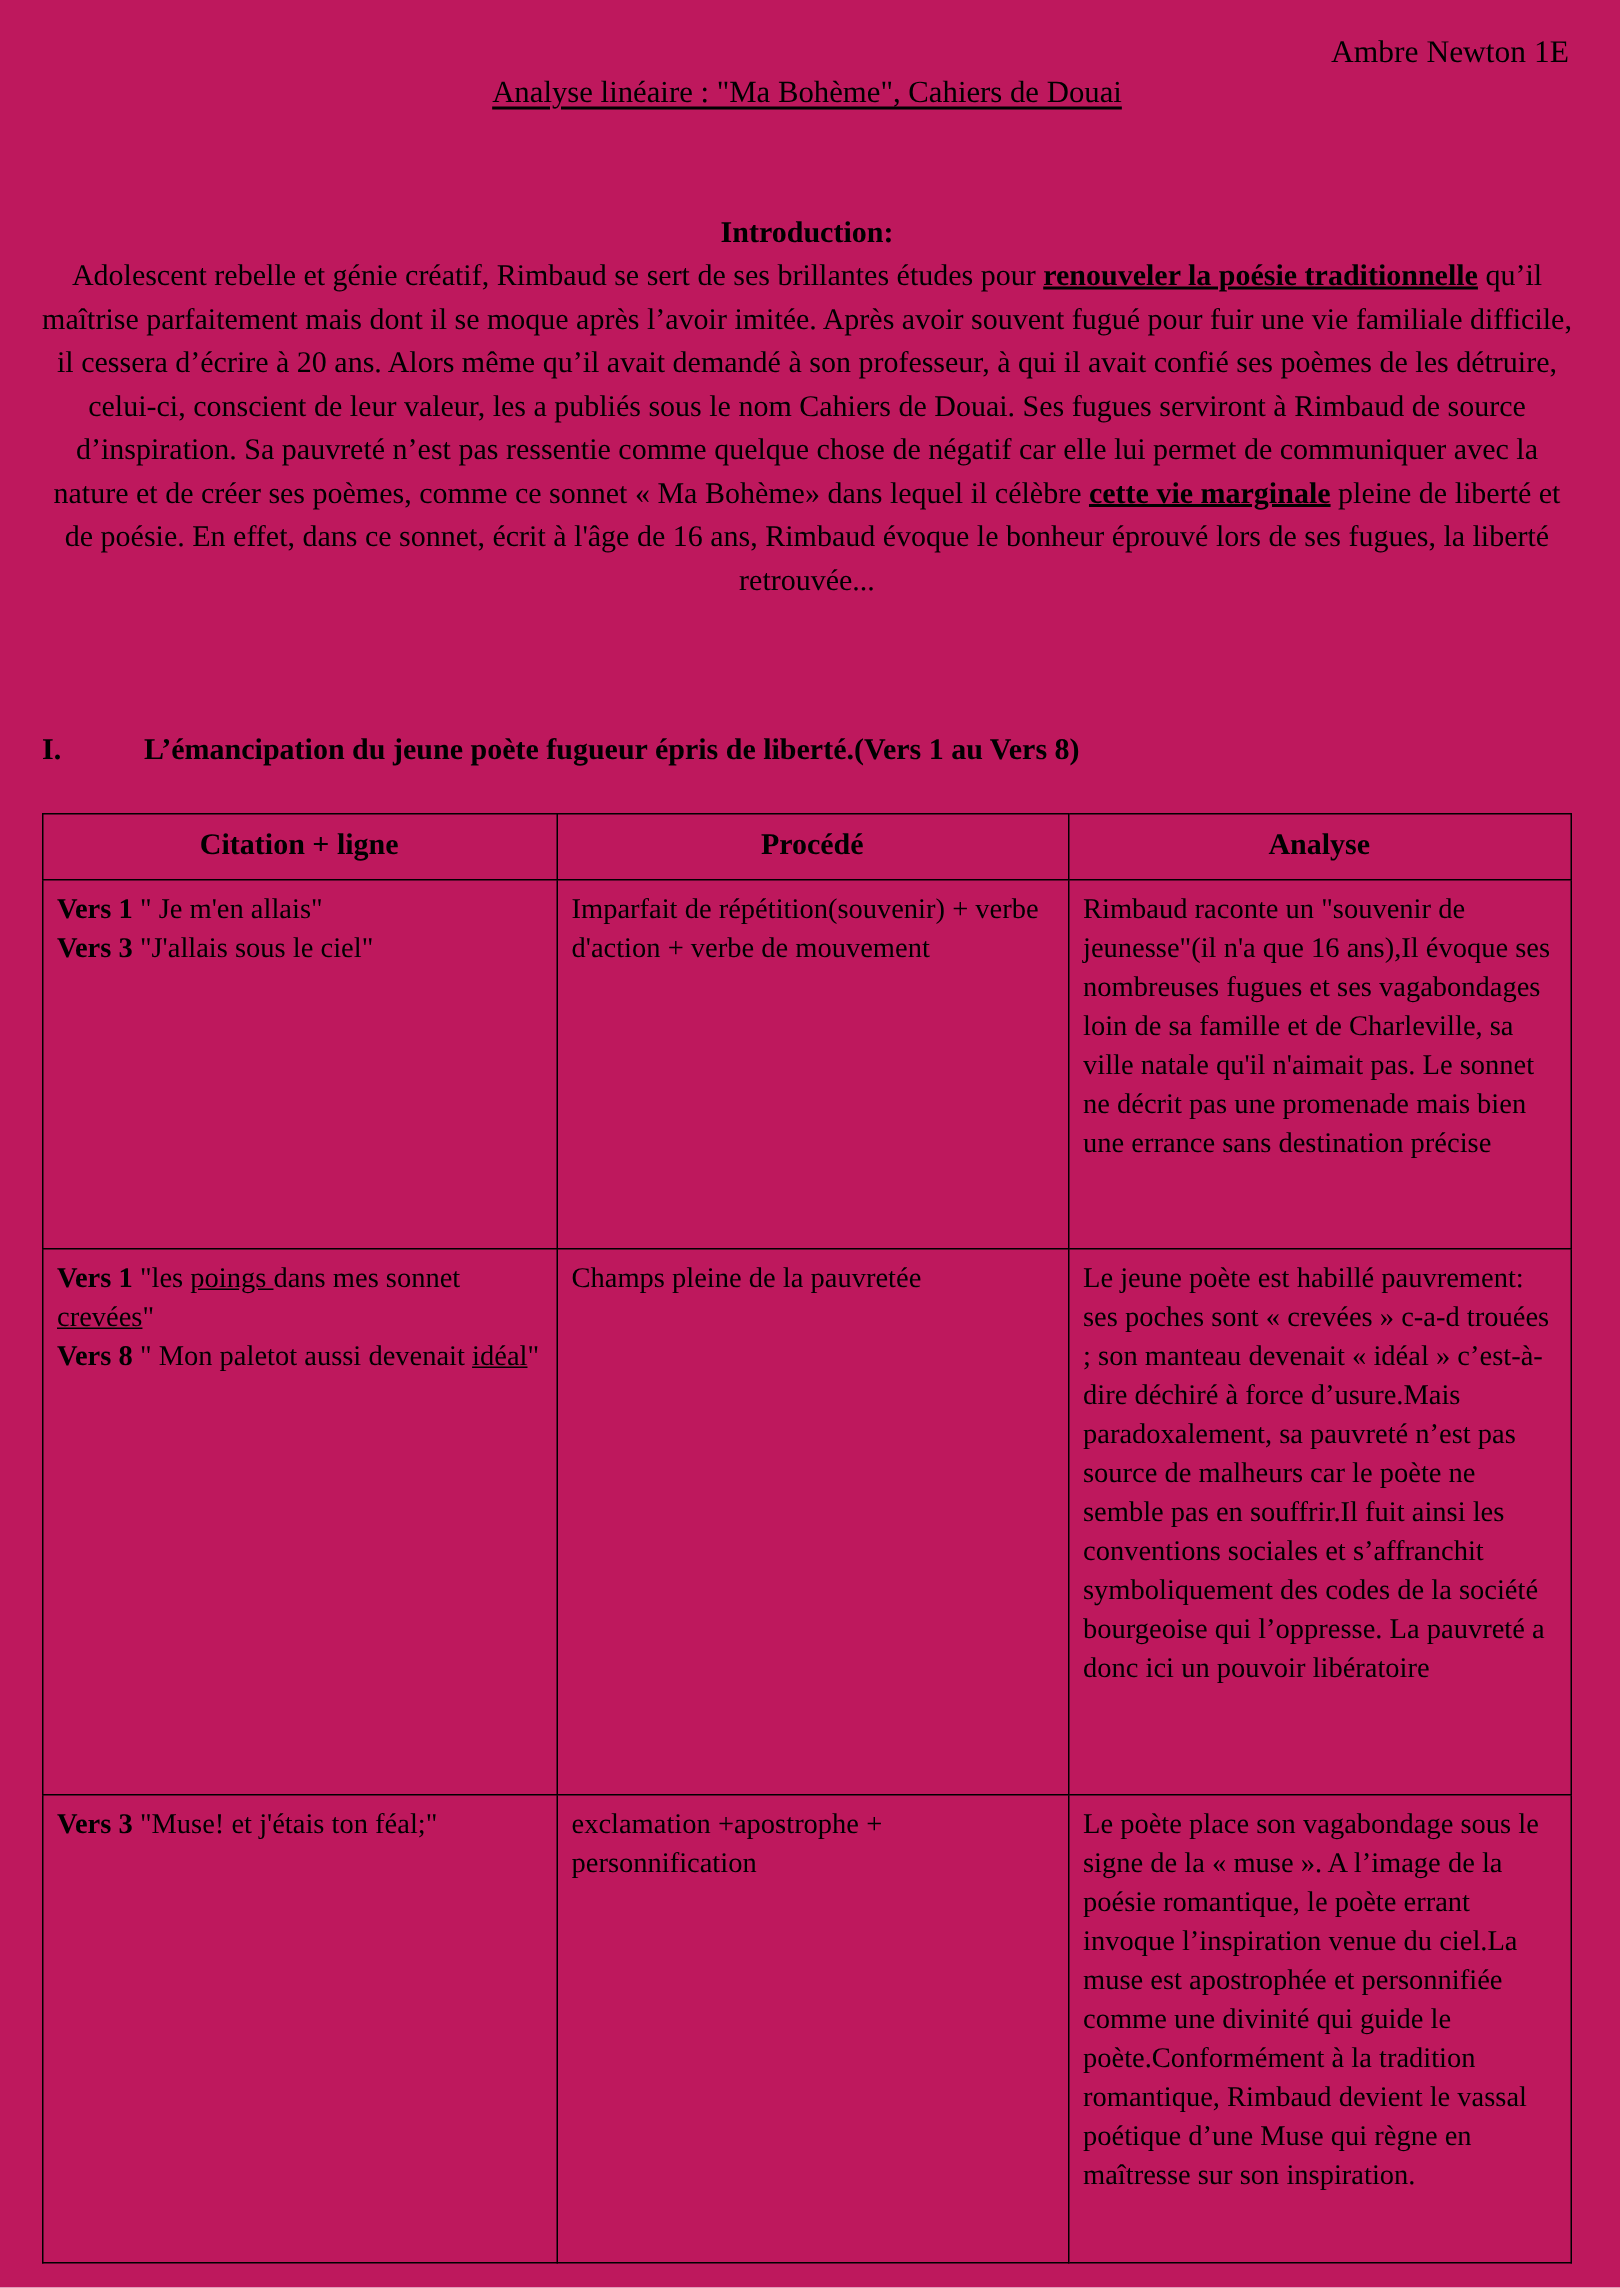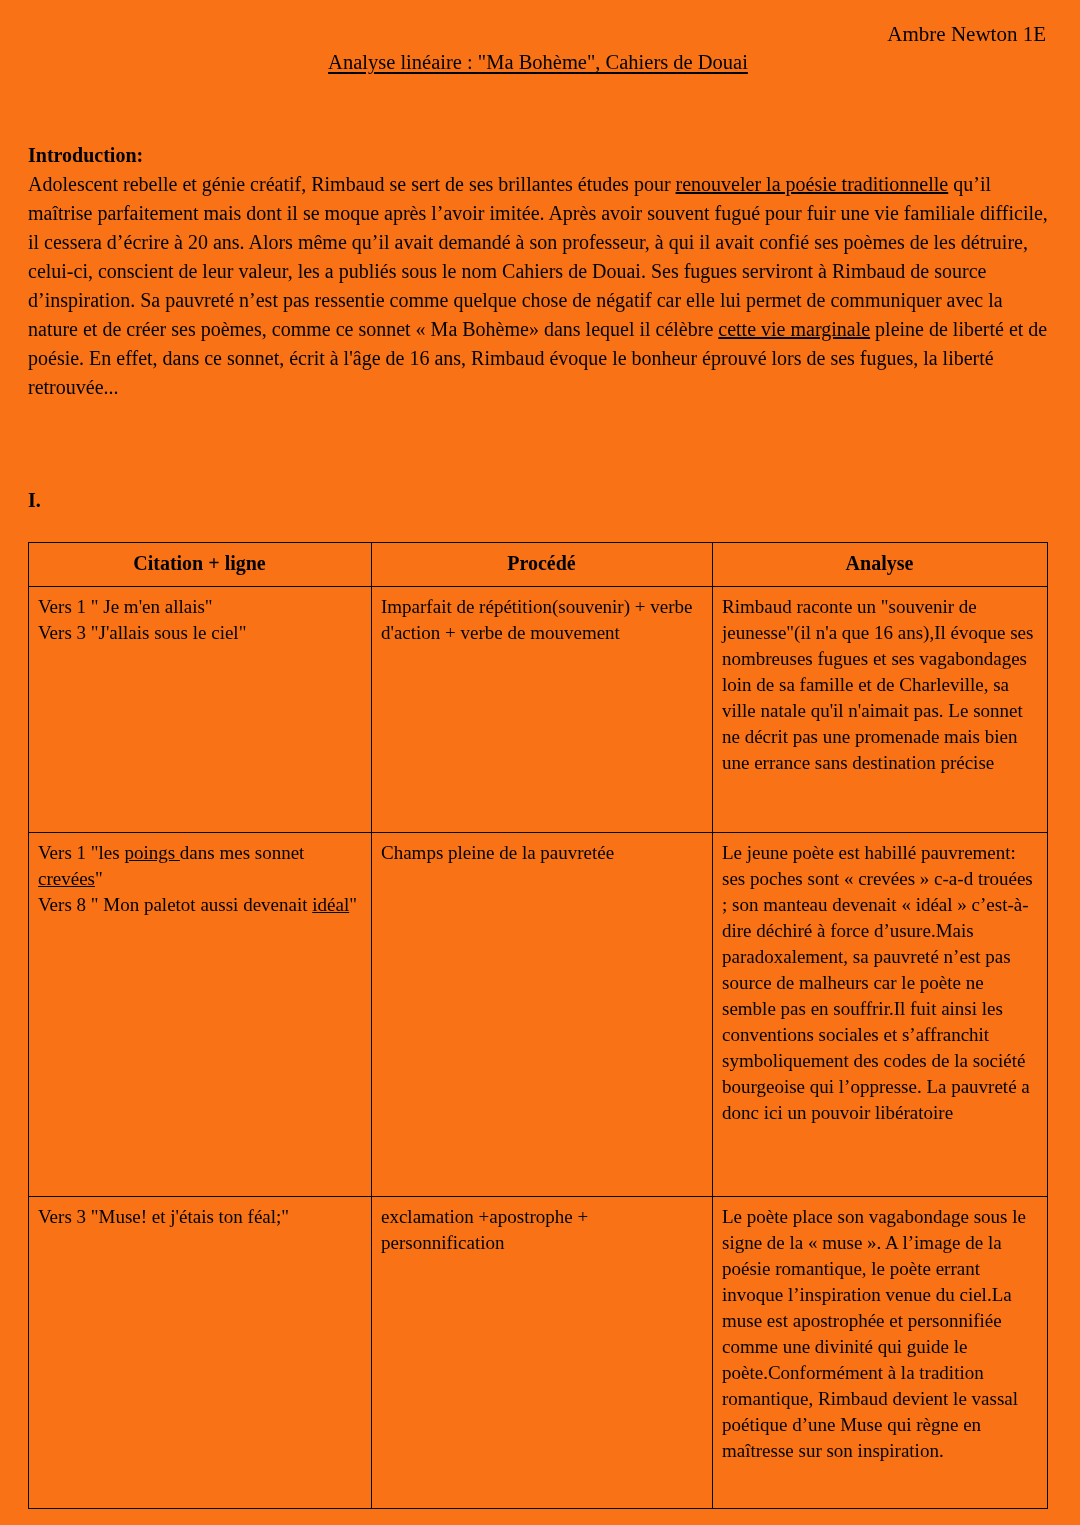--- a/index.html
+++ b/index.html
@@ -6,33 +6,33 @@
   html, body { background: #ffffff; }
   body {
     width: 1080px; height: 1525px; overflow: hidden;
     color: #000000;
     font-family: "Liberation Serif", "DejaVu Serif", serif;
   }
   .page {
     position: relative;
     width: 1080px; height: 1525px;
     padding: 0 32px 0 28px;
-    background: #f97316;
+    background: #be185d;
   }
   .author {
     position: absolute; top: 20px; right: 34px;
     font-size: 21px; line-height: 28px;
   }
   .title {
     padding-top: 48px;
     text-align: center;
     font-size: 20.5px; line-height: 29px;
   }
   .title .title-text { text-decoration: underline; text-underline-offset: 3px; }
-  .intro-block { margin-top: 64px; height: 319px; }
+  .intro-block { margin-top: 64px; height: 319px; text-align: center; }
   .intro-heading { font-size: 20px; font-weight: bold; line-height: 29px; }
   .body-text { font-size: 20px; line-height: 29px; }
   .projet { text-indent: 66px; }
   .section-heading {
     margin-top: 26px;
     display: flex;
     font-size: 20px; font-weight: bold; line-height: 29px;
   }
   .section-heading .numeral { width: 68px; flex: 0 0 68px; }
   table.analysis-table {
@@ -49,21 +49,21 @@
   }
   .analysis-table th {
     font-size: 20px; font-weight: bold; line-height: 27px;
     height: 44px;
     text-align: center;
   }
   .analysis-table td { font-size: 19px; line-height: 26px; }
   tr.r0 td { height: 246px; }
   tr.r1 td { height: 364px; }
   tr.r2 td { height: 312px; }
-  .b { font-weight: normal; }
+  .b { font-weight: bold; }
   .u { text-decoration: underline; }
   .i { }
 </style>
 </head>
 <body>
 
 <div class="page">
 
   <div class="author">Ambre Newton 1E</div>
 
@@ -71,20 +71,21 @@
     <span class="title-text">Analyse linéaire : "Ma Bohème", Cahiers de Douai</span>
   </div>
 
   <div class="intro-block">
     <div class="intro-heading">Introduction:</div>
     <div class="body-text"><span>Adolescent rebelle et génie créatif, Rimbaud se sert de ses brillantes études pour </span><span class="b u">renouveler la poésie traditionnelle</span><span> qu’il maîtrise parfaitement mais dont il se moque après l’avoir imitée. Après avoir souvent fugué pour fuir une vie familiale difficile, il cessera d’écrire à 20 ans. Alors même qu’il avait demandé à son professeur, à qui il avait confié ses poèmes de les détruire, celui-ci, conscient de leur valeur, les a publiés sous le nom </span><span class="i">Cahiers de Douai</span><span>. Ses fugues serviront à Rimbaud de source d’inspiration. Sa pauvreté n’est pas ressentie comme quelque chose de négatif car elle lui permet de communiquer avec la nature et de créer ses poèmes, comme ce sonnet « Ma Bohème» dans lequel il célèbre </span><span class="b u">cette vie marginale</span><span> pleine de liberté et de poésie. En effet, dans ce sonnet, écrit à l'âge de 16 ans, Rimbaud évoque le bonheur éprouvé lors de ses fugues, la liberté retrouvée...</span></div>
   </div>
 
   <div class="section-heading">
     <span class="numeral">I.</span>
+    <span class="section-title">L’émancipation du jeune poète fugueur épris de liberté.(Vers 1 au Vers 8)</span>
   </div>
 
   <table class="analysis-table">
     <colgroup>
       <col style="width:343px">
       <col style="width:341px">
       <col style="width:335px">
     </colgroup>
     <thead>
       <tr>

